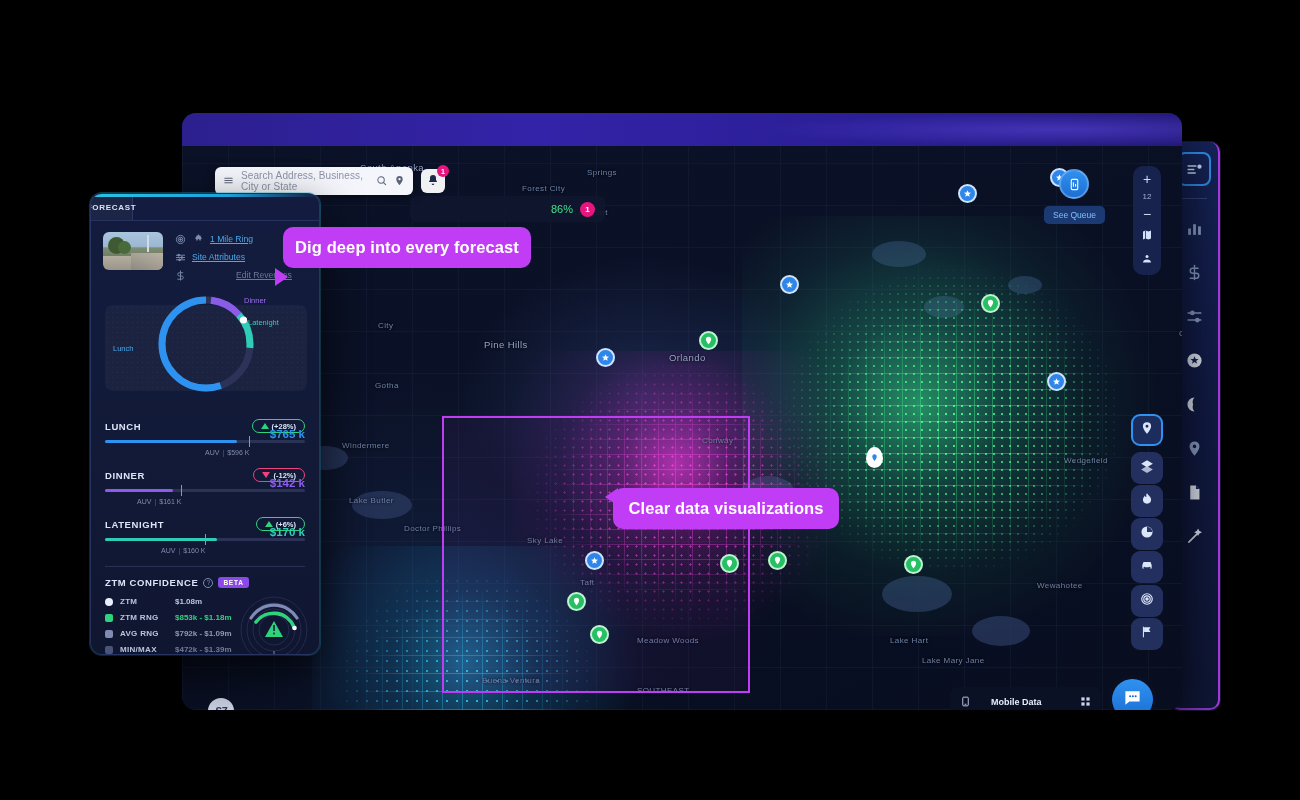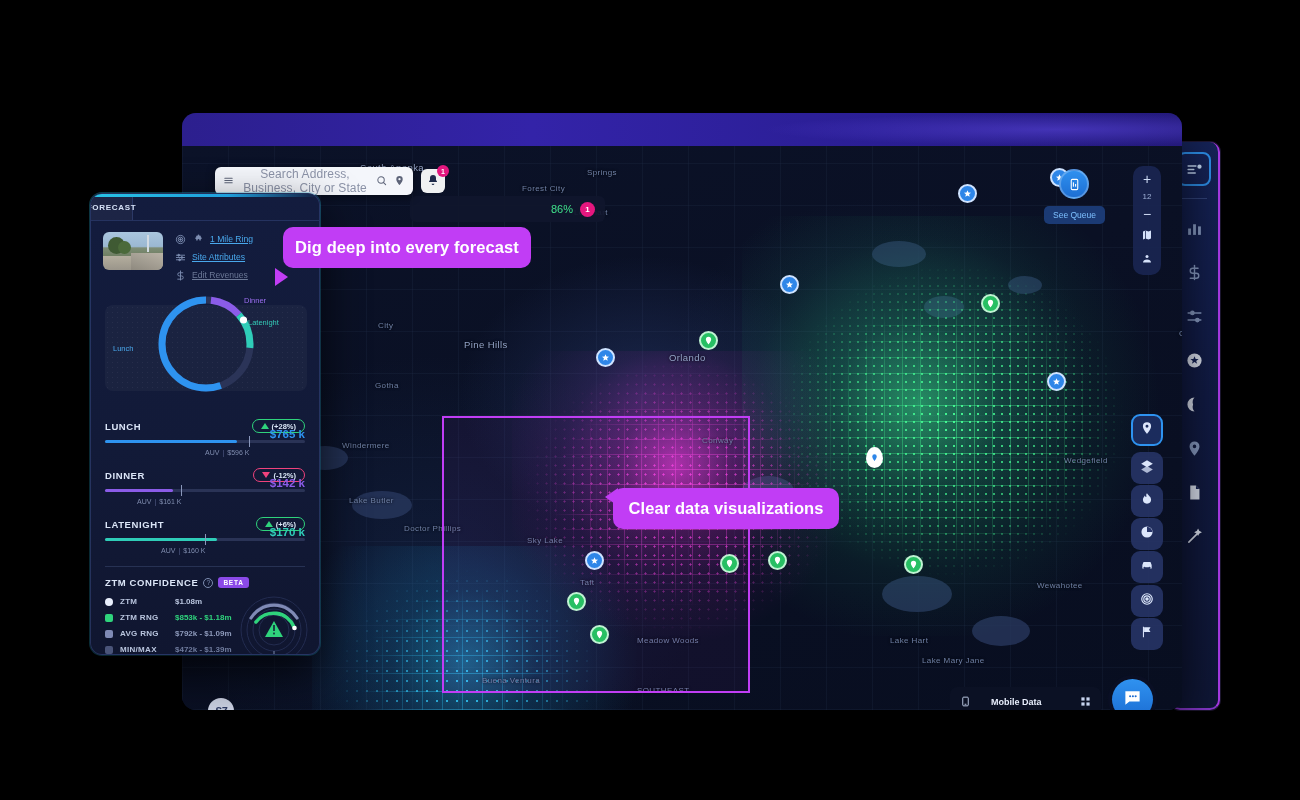--- a/index.html
+++ b/index.html
@@ -135,21 +135,21 @@
      border:2px solid #fff; }
   .pin svg{ width:9px;height:9px; }
 
   
   .searchbar{
     position:absolute; left:33px; top:21px; width:198px; height:28px;
     background:#f4f6fb; border-radius:6px; display:flex; align-items:center;
     padding:0 8px; gap:7px; z-index:30;
     box-shadow:0 2px 10px rgba(0,0,0,.45);
   }
-  .searchbar .ph{ flex:1; color:#8c93a8; font-size:12px; letter-spacing:.1px;text-align:center; }
+  .searchbar .ph{ flex:1; color:#8c93a8; font-size:10px; letter-spacing:.1px; }
   .searchbar svg{ width:11px;height:11px; color:#5d6479; }
   .bell{
     position:absolute; left:239px; top:23px; width:24px;height:24px; border-radius:6px;
     background:rgba(255,255,255,.94); display:flex;align-items:center;justify-content:center; z-index:30;
   }
   .bell svg{ width:12px;height:12px;color:#1e2a4a; }
   .badge{ position:absolute; border-radius:50%; background:#e5177f; color:#fff;
     font-size:7px; font-weight:bold; display:flex;align-items:center;justify-content:center; }
   .bell .badge{ width:12px;height:12px; right:-4px; top:-4px; }
 
@@ -242,21 +242,21 @@
     background:#4b6a3a; }
   .thumb .road{ position:absolute; left:28px; bottom:0; width:32px;height:17px;
     background:linear-gradient(200deg,#b9b3a6,#8e897f); }
   .thumb .pole{ position:absolute; left:44px; top:3px; width:1.5px;height:17px; background:#d3dbe3; }
 
   .links{ flex:1; display:flex; flex-direction:column; gap:6px; padding-top:1px; }
   .link-row{ display:flex; align-items:center; gap:6px; }
   .link-row .ic{ width:12px;height:12px; color:#7d8db1; display:flex;align-items:center;justify-content:center; }
   .link-row .ic svg{ width:11px;height:11px; }
   .link-row .lk{ font-size:8.6px; color:#49a8ec; text-decoration:underline; }
-  .link-row .lk.dim{ color:#6b7896; }
+  .link-row .lk.dim{ color:#6b7896;margin-left:44px; }
   .puzzle{ color:#e5177f; }
 
   
   .donut-wrap{ position:relative; height:128px; margin-top:6px; }
   .kpi-bg{ position:absolute; left:14px; top:18px; width:202px; height:86px;
      background:rgba(255,255,255,.035); border-radius:8px;
      background-image:radial-gradient(rgba(255,255,255,.05) .6px, transparent .7px);
      background-size:5px 5px; }
   .donut{ position:absolute; left:60px; top:2px; width:110px;height:110px; }
   .donut-center{ position:absolute; left:60px; top:2px; width:110px;height:110px;
@@ -423,21 +423,21 @@
       <div class="dots cy"></div>
 
       <div id="map-labels">
           <div class="map-label big" style="left: 178px; top: 16px;">South Apopka</div>
           <div class="map-label" style="left: 405px; top: 22px;">Springs</div>
           <div class="map-label" style="left: 340px; top: 38px;">Forest City</div>
           <div class="map-label" style="left: 148px; top: 83px;">Paradise Heights</div>
           <div class="map-label" style="left: 392px; top: 62px;">Lockhart</div>
           <div class="map-label" style="left: 997px; top: 183px;">Chuluota</div>
           <div class="map-label" style="left: 196px; top: 175px;">City</div>
-          <div class="map-label big" style="left: 282px; top: 193px;">Pine Hills</div>
+          <div class="map-label big" style="left: 302px; top: 193px;">Pine Hills</div>
           <div class="map-label" style="left: 193px; top: 235px;">Gotha</div>
           <div class="map-label big" style="left: 487px; top: 206px;">Orlando</div>
           <div class="map-label" style="left: 520px; top: 290px;">Conway</div>
           <div class="map-label" style="left: 160px; top: 295px;">Windermere</div>
           <div class="map-label" style="left: 882px; top: 310px;">Wedgefield</div>
           <div class="map-label" style="left: 167px; top: 350px;">Lake Butler</div>
           <div class="map-label" style="left: 480px; top: 345px;">Belle Isle</div>
           <div class="map-label" style="left: 222px; top: 378px;">Doctor Phillips</div>
           <div class="map-label" style="left: 345px; top: 390px;">Sky Lake</div>
           <div class="map-label" style="left: 398px; top: 432px;">Taft</div>

